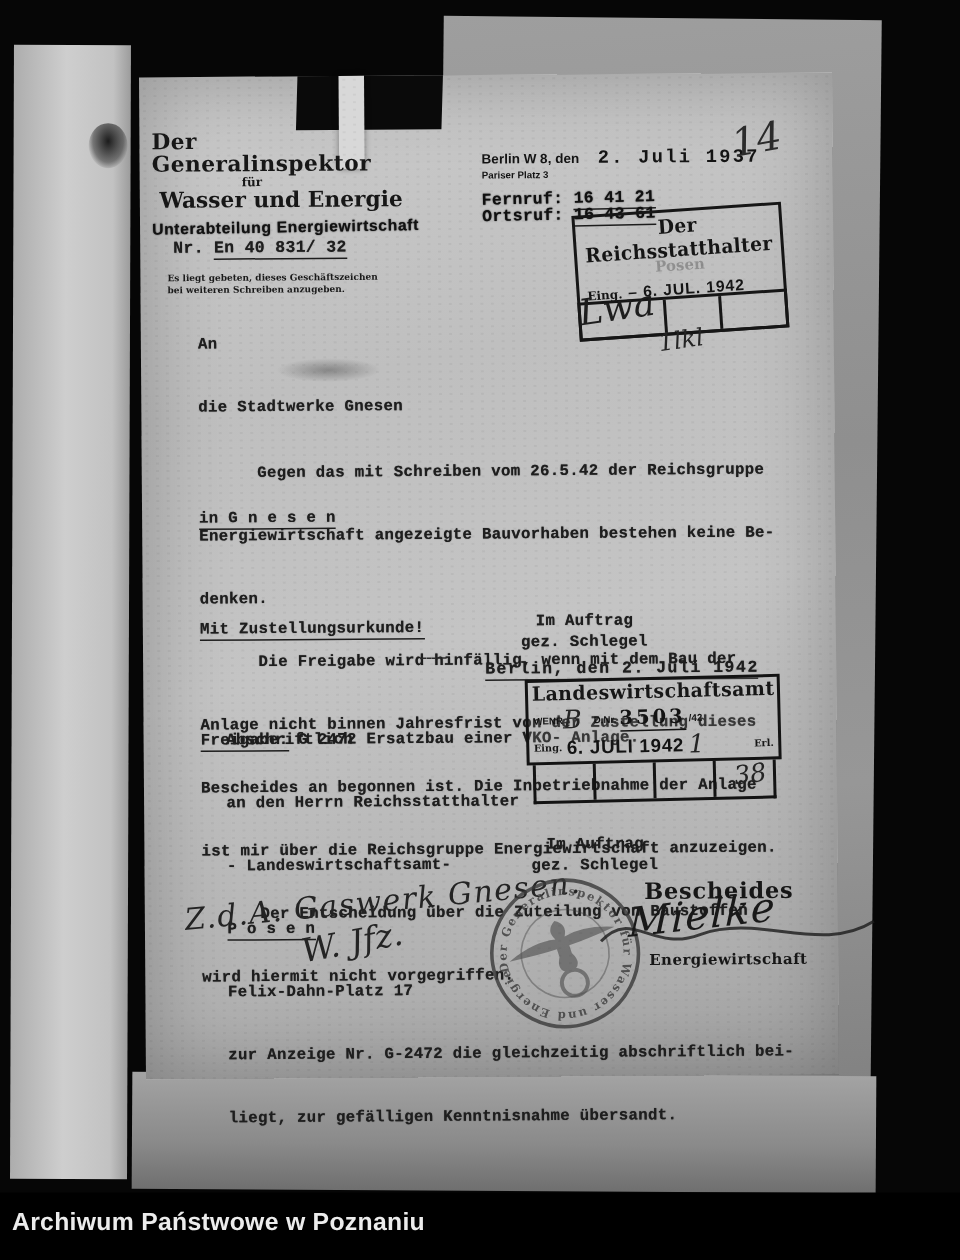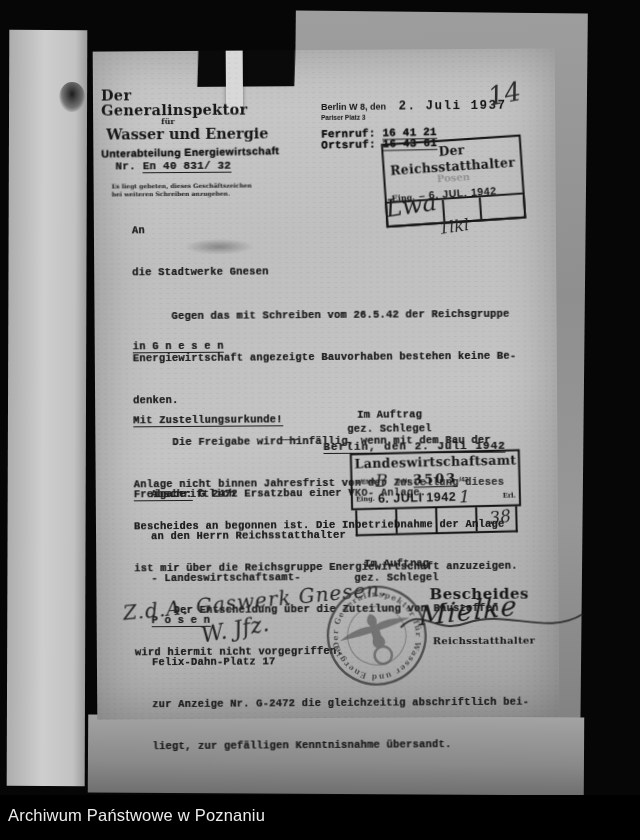--- a/index.html
+++ b/index.html
@@ -105,21 +105,21 @@
   #hw-note1{left:26px;top:538px;font-size:20px;transform:rotate(-5deg);letter-spacing:1px;}
   #hw-note2{left:104px;top:566px;font-size:22px;transform:rotate(-10deg);}
   #round-stamp{left:228px;top:534px;width:104px;height:104px;opacity:.8;}
   #beglaubigt{left:333px;top:536px;font-size:15px;letter-spacing:.5px;}
   #sig-mielke{left:322px;top:546px;font-size:27px;transform:rotate(-6deg) skewX(-8deg);letter-spacing:1px;color:#191919;}
   #sig-flourish{left:300px;top:548px;width:190px;height:44px;}
   #reichsang{left:336px;top:586px;font-size:10px;letter-spacing:.3px;}
 
   
   #footer-bar{left:0;top:795px;width:640px;height:45px;background:#000;}
-  #footer-label{position:absolute;left:8px;top:11px;color:#ececec;font-size:16.5px;font-weight:normal;letter-spacing:.2px;}
+  #footer-label{position:absolute;left:8px;top:11px;color:#ececec;font-size:16.5px;font-weight:bold;letter-spacing:.2px;}
 </style>
 </head>
 <body>
 
 <div class="abs" id="under-page"></div>
 <div class="abs" id="bottom-band"></div>
 <div class="abs" id="left-strip">
   <div class="abs" id="left-stain" style="left:50px;top:52px;width:26px;height:30px;"></div>
 </div>
 
@@ -251,20 +251,20 @@
         <circle cx="48" cy="67" r="8" fill="none" stroke="#3d3d3d" stroke-width="2.4"></circle>
       </g>
     </g>
   </svg>
 
   <div class="abs frak" id="beglaubigt">Bescheides</div>
   <svg class="abs" id="sig-flourish" viewBox="0 0 190 44">
     <path d="M4,30 C25,8 38,38 70,26 C110,12 150,40 186,18" fill="none" stroke="#1b1b1b" stroke-width="2" opacity=".8"></path>
   </svg>
   <div class="abs hand" id="sig-mielke">Mielke</div>
-  <div class="abs frak" id="reichsang">Reichsstatthalter</div>
+  <div class="abs frak" id="reichsang">Energiewirtschaft</div>
 
   <div class="abs grain"></div>
 </div>
 
 <div class="abs" id="footer-bar">
   <div id="footer-label">Archiwum Państwowe w Poznaniu</div>
 </div>
 
 </body></html>

